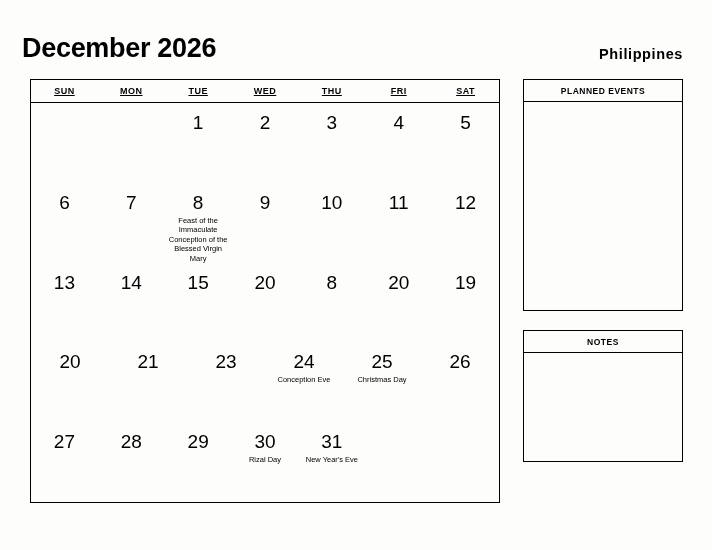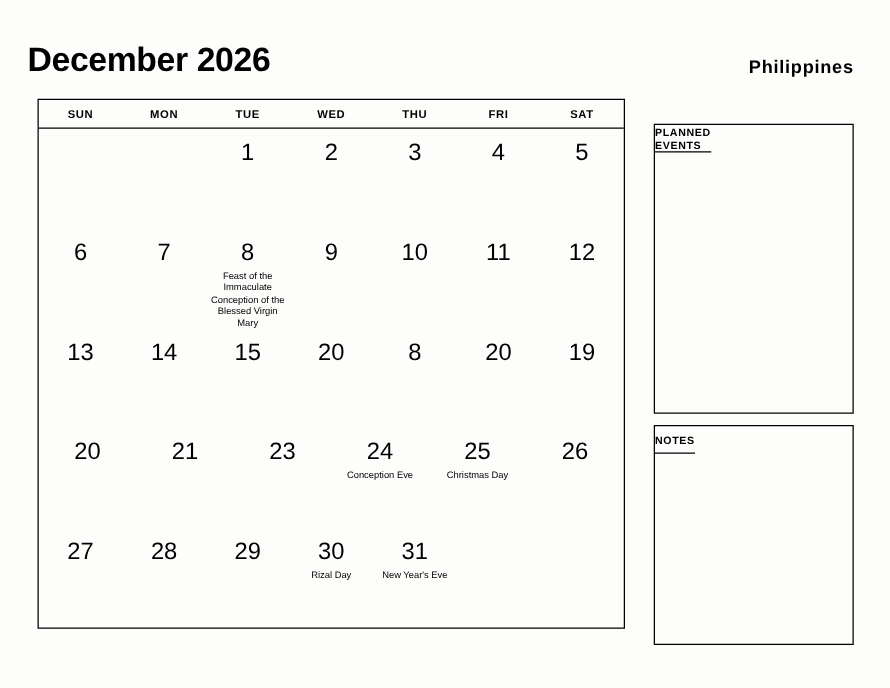--- a/index.html
+++ b/index.html
@@ -49,20 +49,21 @@
     box-sizing: border-box;
     background: transparent;
     display: flex;
     flex-direction: column;
   }
   #weekday-header {
     display: flex;
     height: 22px;
     flex: 0 0 22px;
     border-bottom: 1.5px solid #000;
+    text-decoration: underline;
   }
   .weekday-cell {
     flex: 1 1 0;
     display: flex;
     align-items: center;
     justify-content: center;
     font-size: 9px;
     font-weight: bold;
     letter-spacing: 0.5px;
   }
@@ -102,24 +103,24 @@
 
   
   .side-panel {
     position: absolute;
     left: 523px;
     width: 160px;
     border: 1.5px solid #000;
     box-sizing: border-box;
     background: transparent;
     display: flex;
-    margin-top: 20px;
+    flex-direction: column;
   }
   #planned-events-panel { top: 79px; height: 232px; }
-  #notes-panel { top: 320px; height: 176px; }
+  #notes-panel { top: 330px; height: 132px; }
   .panel-header {
     flex: 0 0 21px;
     height: 21px;
     border-bottom: 1.5px solid #000;
     display: flex;
     align-items: center;
     justify-content: center;
     font-size: 8.5px;
     font-weight: bold;
     letter-spacing: 0.5px;

